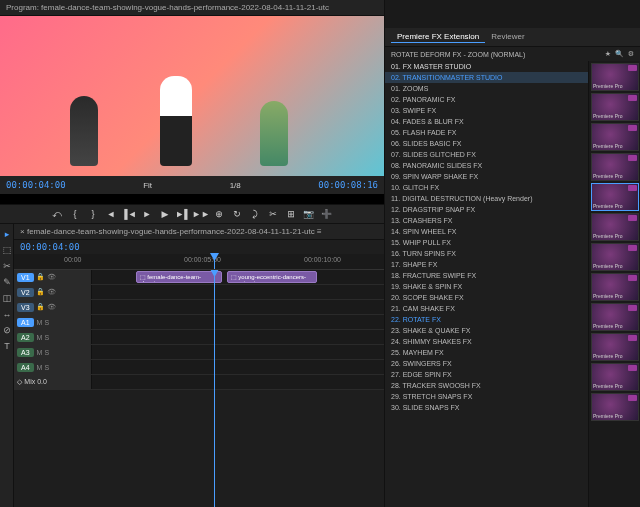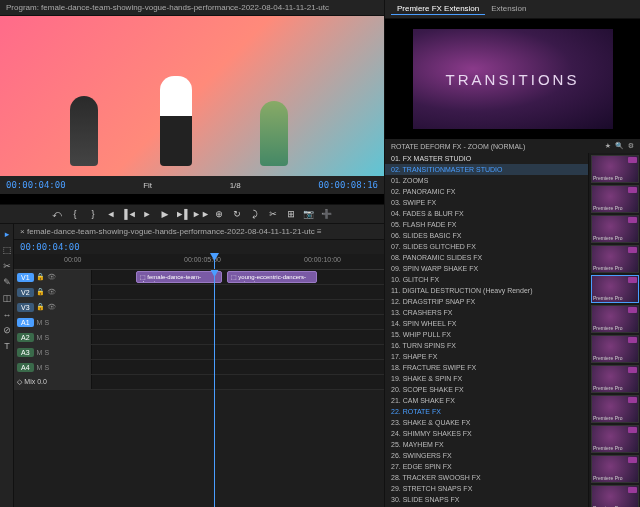--- a/index.html
+++ b/index.html
@@ -1,19 +1,19 @@
 <!DOCTYPE html>
 <html><head>
 <meta charset="utf-8">
 <style>
 * { margin: 0; padding: 0; box-sizing: border-box; }
 body { width: 640px; height: 507px; background: #1a1a1a; font-family: 'Segoe UI', Arial, sans-serif; font-size: 8px; color: #ccc; overflow: hidden; position: relative; }
 .container { display: flex; width: 100%; height: 100%; }
 .left-panel { width: 385px; display: flex; flex-direction: column; background: #701a75; border-right: 1px solid #111; }
-.right-panel { width: 255px; display: flex; flex-direction: column; background: #232323; }
+.right-panel { width: 255px; display: flex; flex-direction: column; background: #232323; margin-top: 28px; }
 .program-header { padding: 3px 6px; background: #232323; font-size: 8px; color: #aaa; border-bottom: 1px solid #111; }
 .program-monitor { flex: 0 0 188px; background: #000; position: relative; overflow: hidden; }
 .program-scene { width: 100%; height: 160px; background: linear-gradient(135deg, #ff6b8a 0%, #ff8a7a 50%, #5ec5d5 100%); position: relative; }
 .scene-figure { position: absolute; bottom: 10px; width: 28px; height: 80px; background: rgba(0,0,0,0.3); border-radius: 14px 14px 4px 4px; }
 .scene-figure.f1 { left: 70px; height: 70px; background: linear-gradient(#2a2a2a, #444); }
 .scene-figure.f2 { left: 160px; height: 90px; width: 32px; background: linear-gradient(#fff 0%, #fff 45%, #222 45%, #222 100%); }
 .scene-figure.f3 { left: 260px; height: 65px; background: linear-gradient(#8a6, #486); }
 .program-footer { display: flex; justify-content: space-between; align-items: center; padding: 3px 6px; background: #232323; height: 18px; font-size: 8px; }
 .timecode { color: #4a9eff; font-family: monospace; font-size: 9px; }
 .transport-bar { display: flex; justify-content: center; gap: 6px; padding: 4px; background: #232323; height: 20px; align-items: center; border-top: 1px solid #111; border-bottom: 1px solid #111; }
@@ -202,27 +202,22 @@
               <div class="track-content"></div>
             </div>
           </div>
       </div>
     </div>
   </div>
 
   <div class="right-panel">
     <div class="ext-header" id="ext-tabs">
         <span class="ext-tab active">Premiere FX Extension</span>
-        <span class="ext-tab">Extension</span>
-      </div>
-    <div class="preview-panel">
-      <div class="preview-img">
-          <span class="preview-text">TRANSITIONS</span>
-        </div>
-    </div>
+        <span class="ext-tab">Reviewer</span>
+      </div>
     <div class="preset-name-row">
       <span>ROTATE DEFORM FX - ZOOM (NORMAL)</span>
       <span class="preset-icons">
         <span>★</span>
         <span>🔍</span>
         <span>⚙</span>
       </span>
     </div>
     <div class="category-panel">
       <div class="category-list" id="cat-list">

